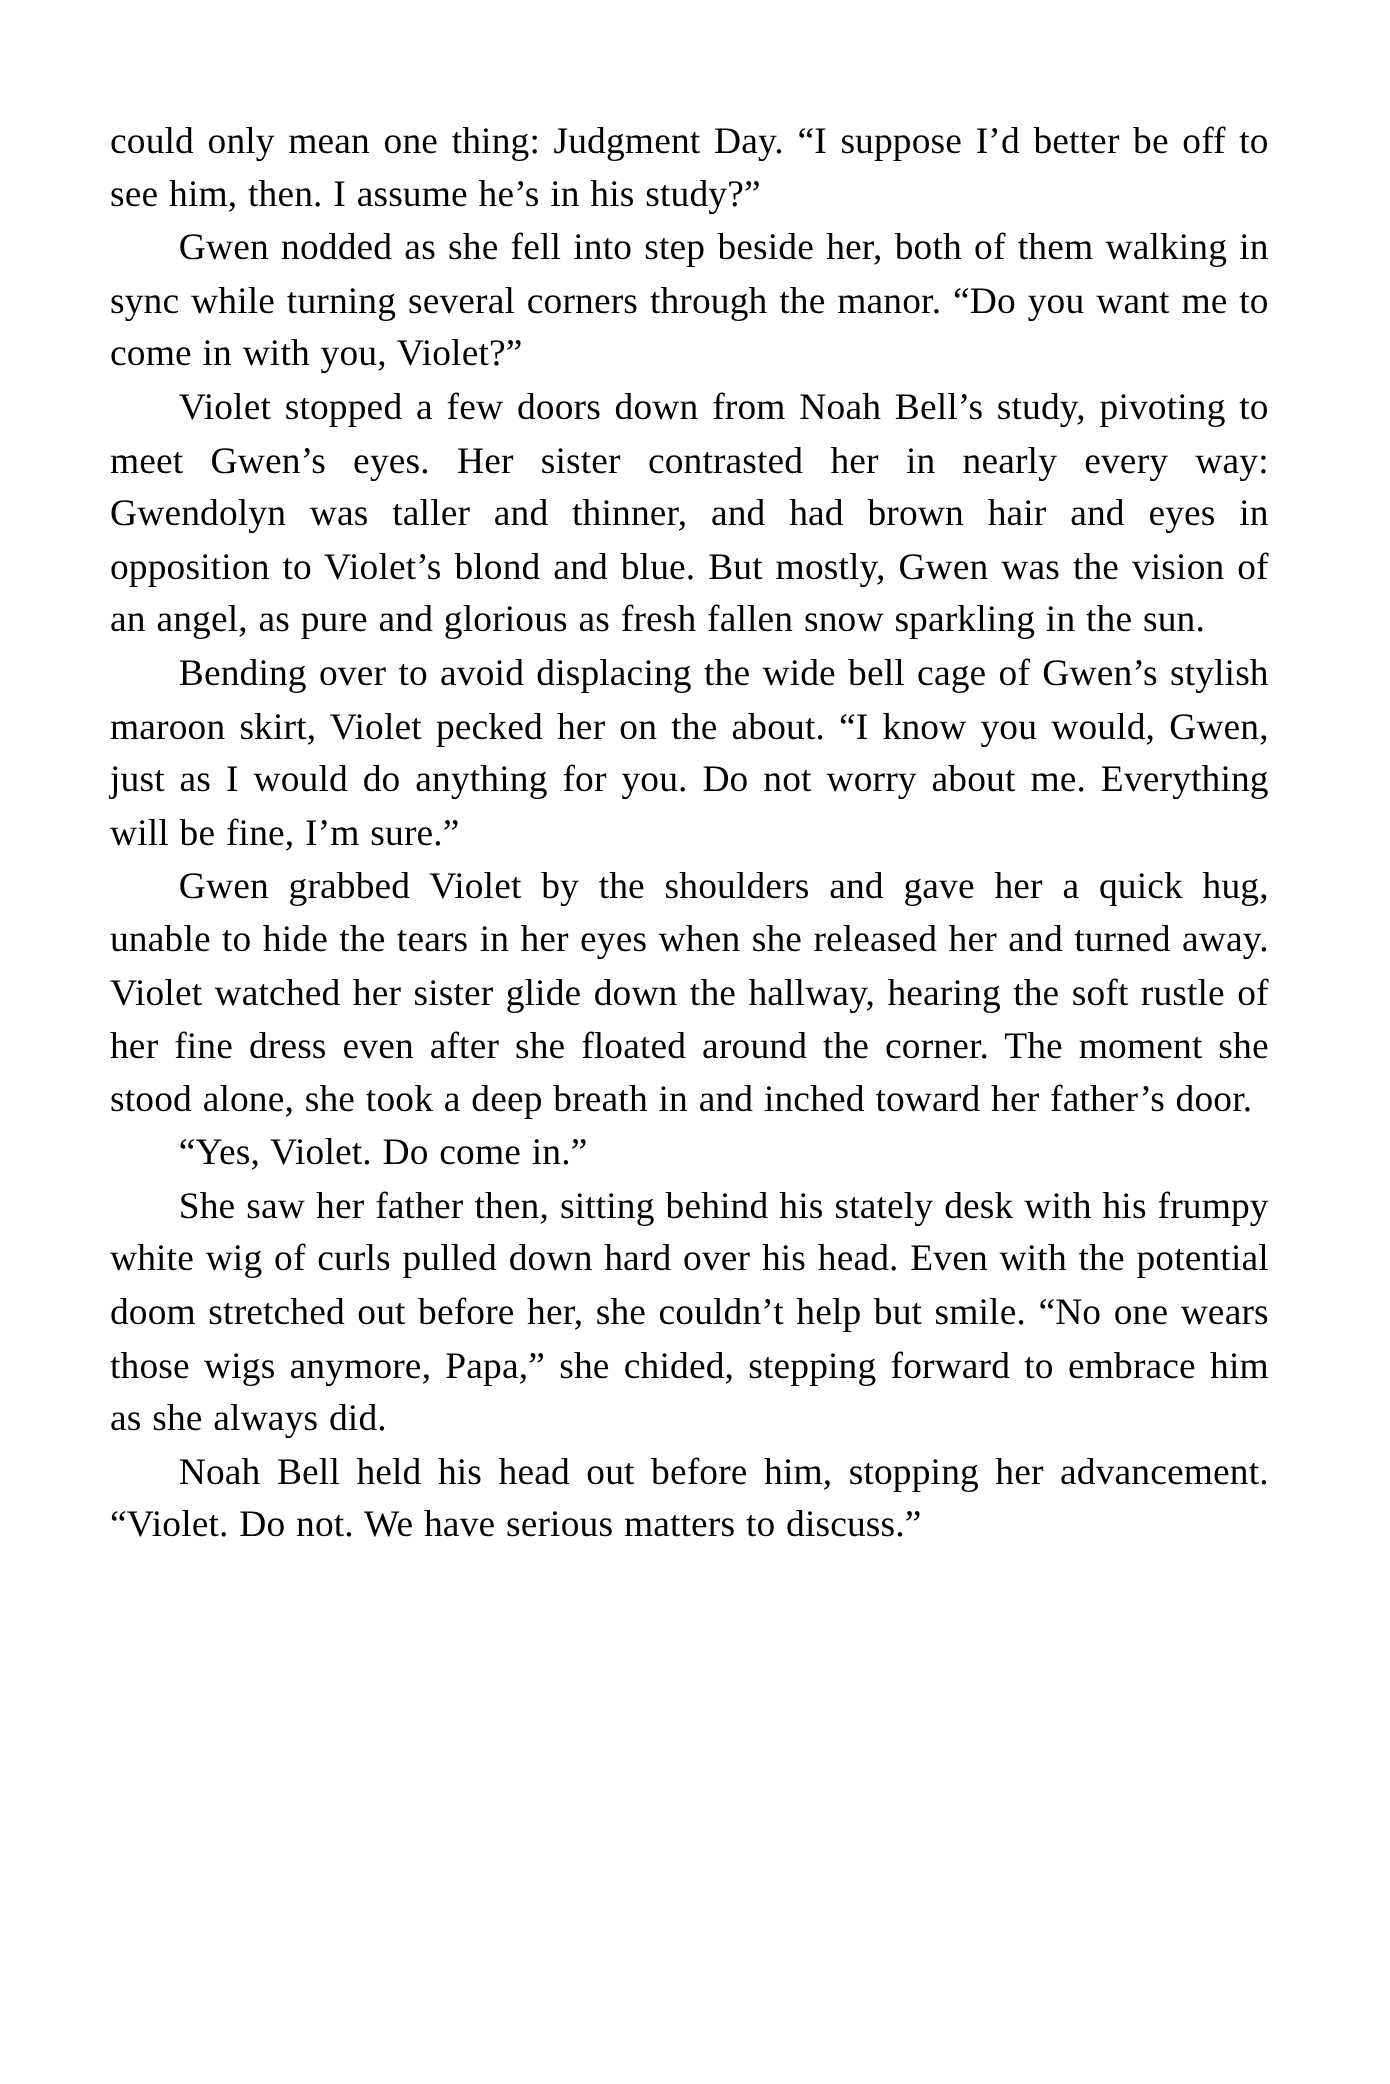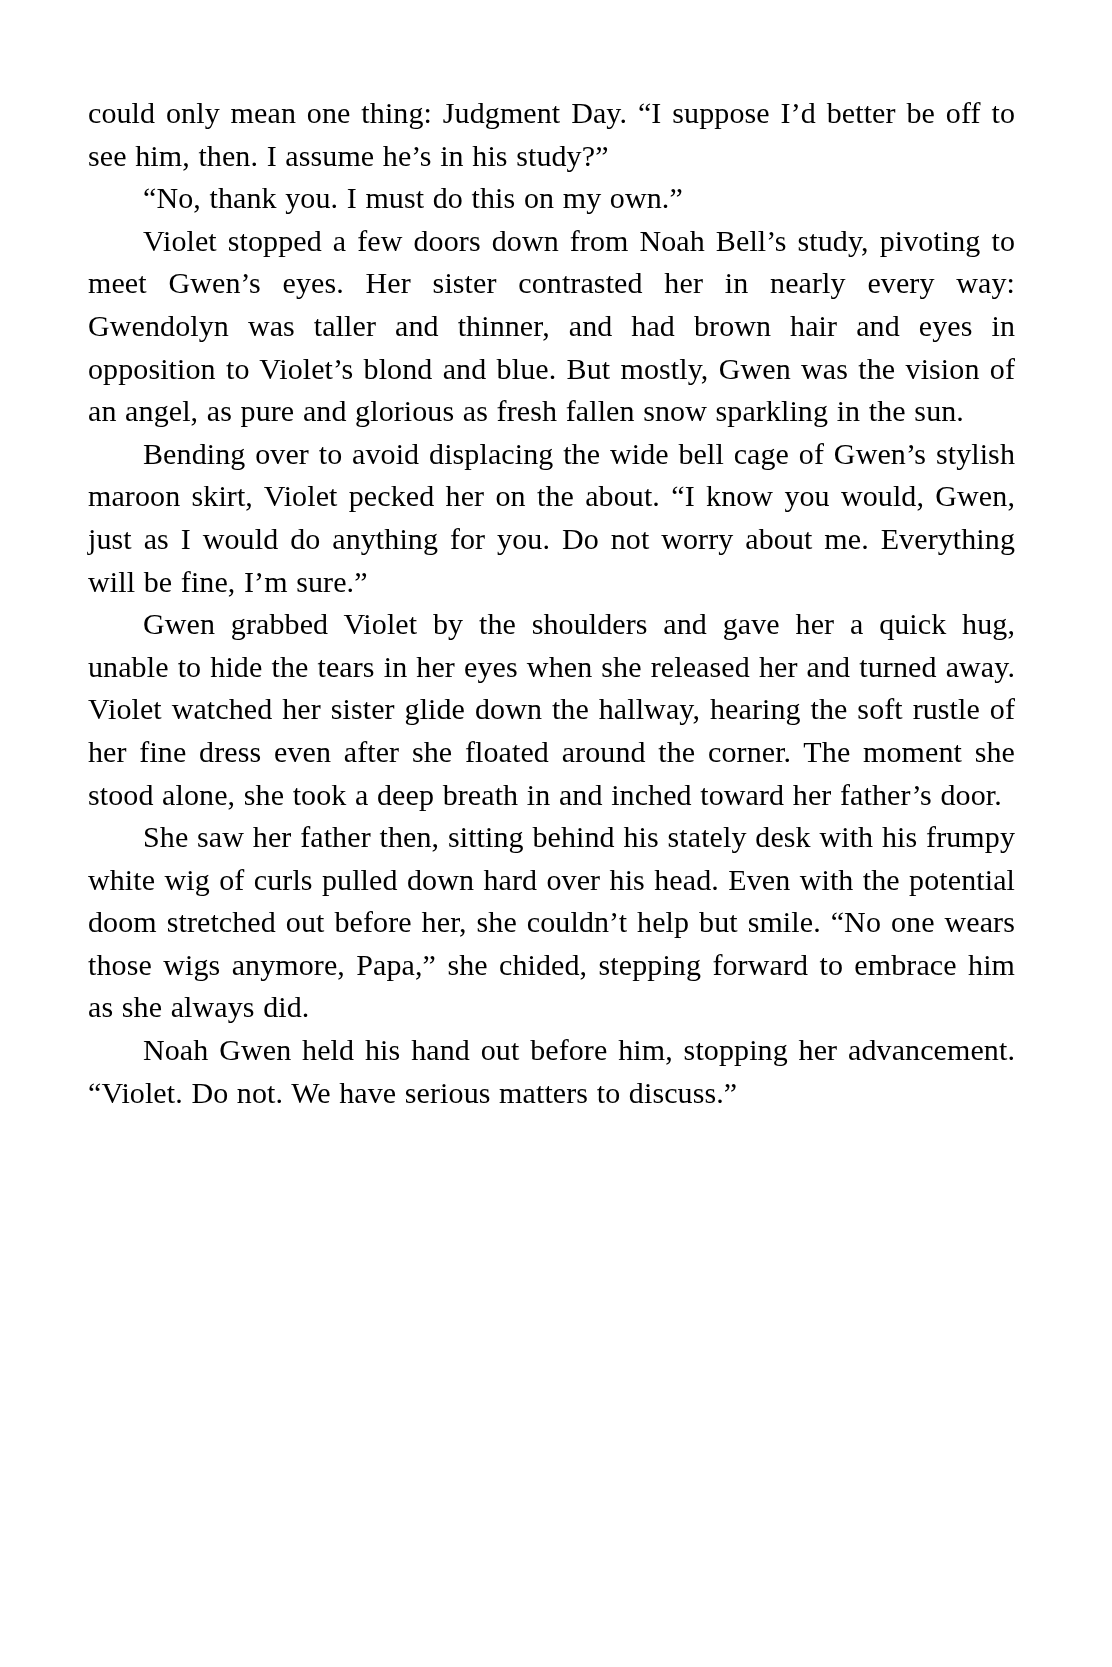--- a/index.html
+++ b/index.html
@@ -38,20 +38,21 @@
   .text-block p.no-indent {
     text-indent: 0;
   }
 </style>
 </head>
 <body>
 
 <div class="page">
   <div class="text-block">
       <p class="no-indent">could only mean one thing: Judgment Day. “I suppose I’d better be off to see him, then. I assume he’s in his study?”</p>
-      <p>“No, thank you. I must do this on my own.”</p>
+      <p>Gwen nodded as she fell into step beside her, both of them walking in sync while turning several corners through the manor. “Do you want me to come in with you, Violet?”</p>
       <p>Violet stopped a few doors down from Noah Bell’s study, pivoting to meet Gwen’s eyes. Her sister contrasted her in nearly every way: Gwendolyn was taller and thinner, and had brown hair and eyes in opposition to Violet’s blond and blue. But mostly, Gwen was the vision of an angel, as pure and glorious as fresh fallen snow sparkling in the sun.</p>
       <p>Bending over to avoid displacing the wide bell cage of Gwen’s stylish maroon skirt, Violet pecked her on the about. “I know you would, Gwen, just as I would do anything for you. Do not worry about me. Everything will be fine, I’m sure.”</p>
       <p>Gwen grabbed Violet by the shoulders and gave her a quick hug, unable to hide the tears in her eyes when she released her and turned away. Violet watched her sister glide down the hallway, hearing the soft rustle of her fine dress even after she floated around the corner. The moment she stood alone, she took a deep breath in and inched toward her father’s door.</p>
+      <p>“Yes, Violet. Do come in.”</p>
       <p>She saw her father then, sitting behind his stately desk with his frumpy white wig of curls pulled down hard over his head. Even with the potential doom stretched out before her, she couldn’t help but smile. “No one wears those wigs anymore, Papa,” she chided, stepping forward to embrace him as she always did.</p>
-      <p>Noah Gwen held his hand out before him, stopping her advancement. “Violet. Do not. We have serious matters to discuss.”</p>
+      <p>Noah Bell held his head out before him, stopping her advancement. “Violet. Do not. We have serious matters to discuss.”</p>
     </div>
 </div>
 
 </body></html>

